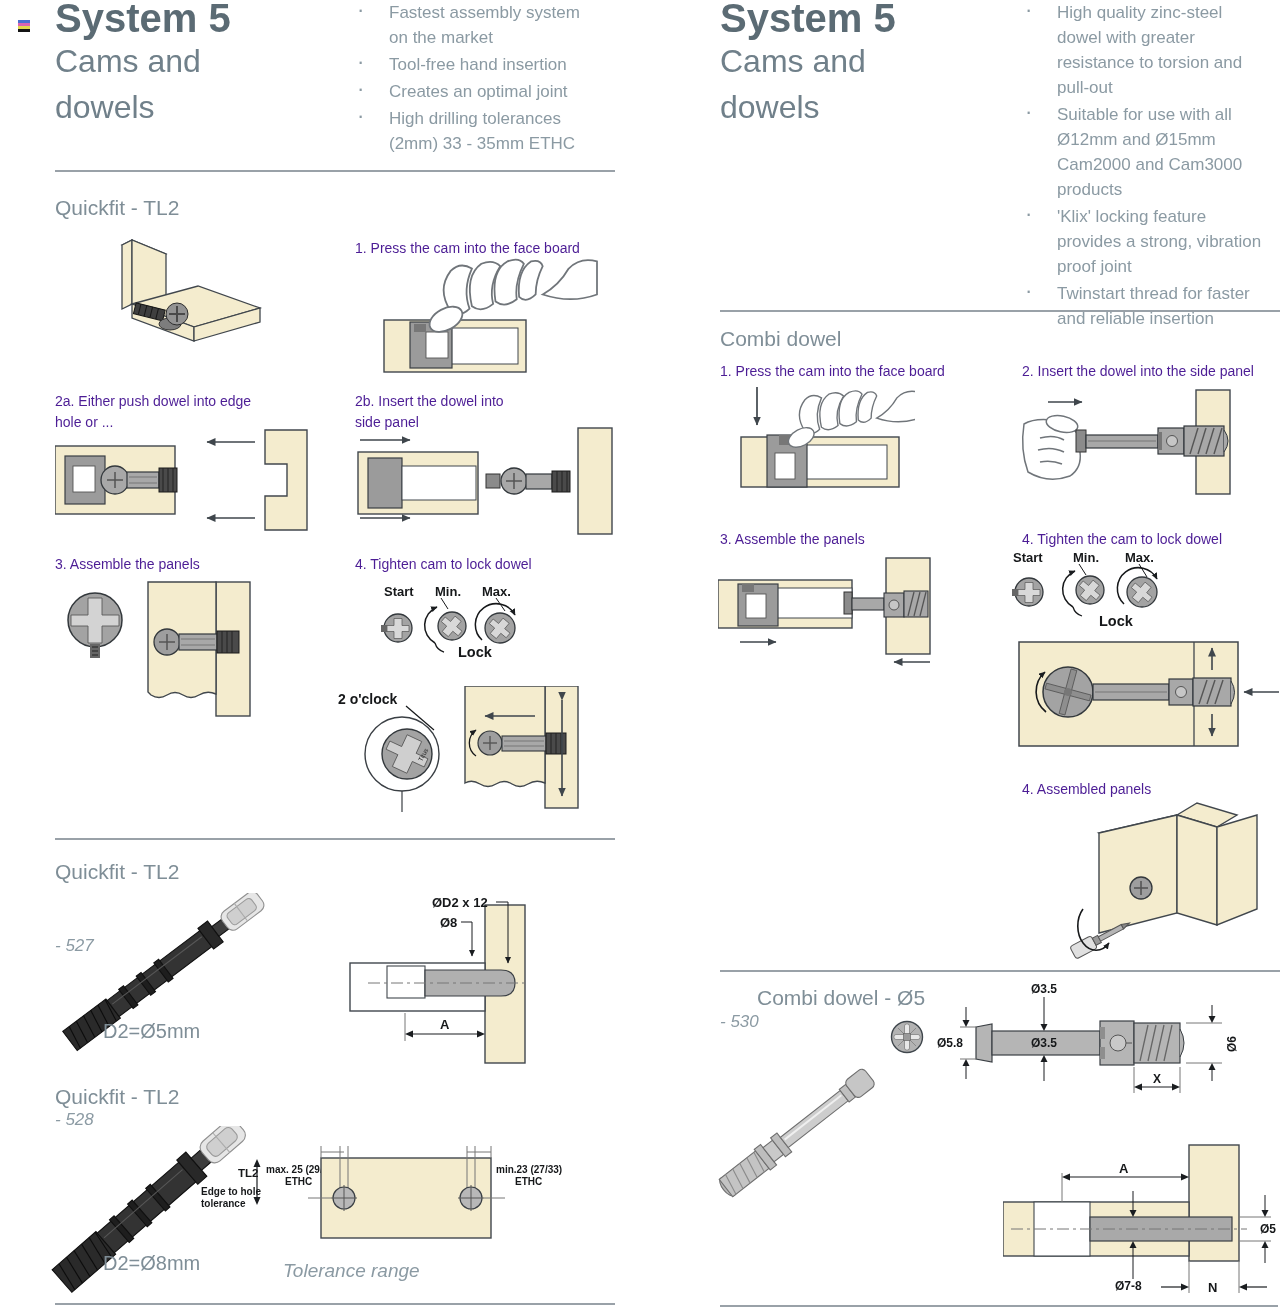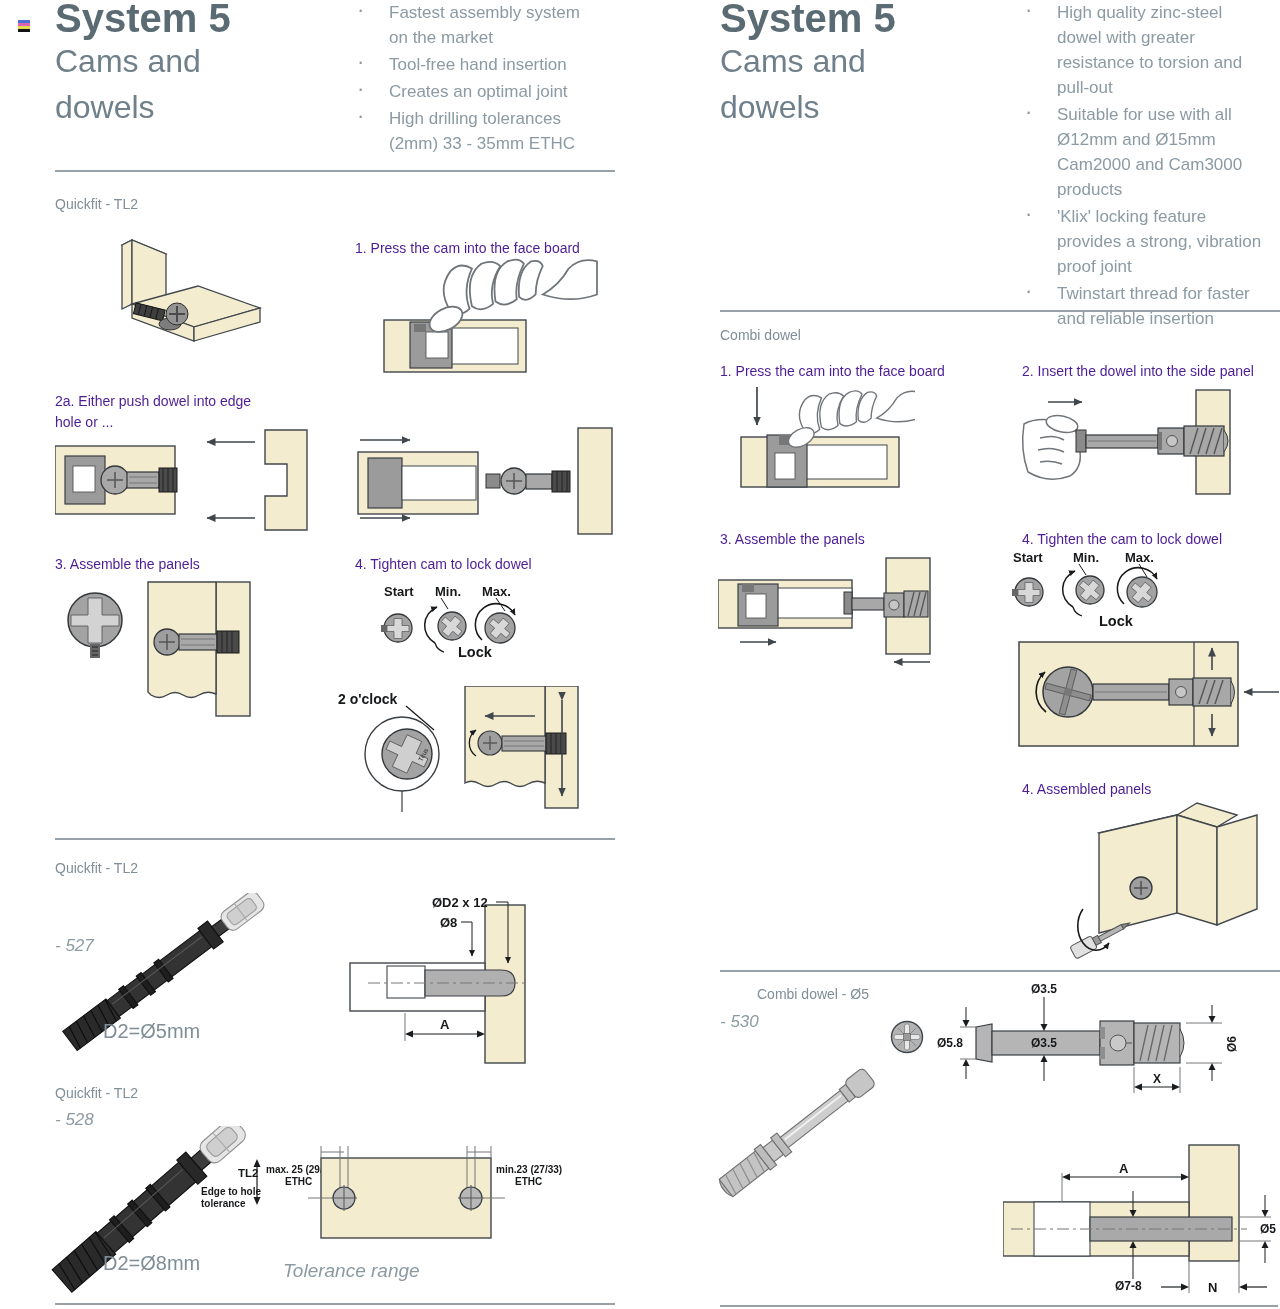--- a/index.html
+++ b/index.html
@@ -5,21 +5,21 @@
   html,body{margin:0;padding:0;background:#fff;}
   #page{position:relative;width:1280px;height:1309px;background:#ffffff;overflow:hidden;
         font-family:"Liberation Sans","DejaVu Sans",sans-serif;color:#7f8e97;}
   .abs{position:absolute;}
   .title{font-size:40px;line-height:44px;font-weight:bold;color:#5b6b74;}
   .subtitle{font-size:32px;line-height:46px;font-weight:400;color:#70808a;}
   .features{list-style:none;margin:0;padding:0;color:#8b9aa3;font-size:17px;line-height:25px;}
   .features li{position:relative;padding-left:37px;margin:0 0 2px 0;}
   .features .dot{position:absolute;left:5px;top:-3px;font-size:22px;}
   .divider{background:#99a1a8;height:2px;}
-  .sec-heading{font-size:14px;color:#7f8e97;}
+  .sec-heading{font-size:21px;color:#7f8e97;}
   .code{font-size:17px;font-style:italic;color:#8b9aa3;}
   .step{font-size:14px;line-height:21px;color:#4c1d95;}
   .dlabel{font-size:20px;color:#7f8e97;text-align:right;}
   .caption{font-size:19px;color:#8b9aa3;font-style:italic;}
   svg{display:block;}
   svg text{font-family:"Liberation Sans","DejaVu Sans",sans-serif;}
   .bt{font-weight:bold;fill:#16181a;}
   .regbar{width:12px;height:3px;}
 </style>
 </head>
@@ -96,20 +96,21 @@
   <svg class="abs" style="left:380px;top:252px" width="236" height="126" viewBox="0 0 236 126">
     <rect x="4" y="68" width="142" height="52" fill="#f4ecce" stroke="#41474d" stroke-width="1.4"></rect>
     <rect x="32" y="76" width="106" height="36" fill="#ffffff" stroke="#41474d" stroke-width="1"></rect>
     <rect x="30" y="70" width="42" height="46" fill="#9b9b9b" stroke="#3a3f44" stroke-width="1.2"></rect>
     <rect x="46" y="80" width="22" height="26" fill="#ffffff" stroke="#555" stroke-width="0.9"></rect>
     <rect x="34" y="72" width="12" height="8" fill="#777"></rect>
     <use href="#sketch-hand" transform="translate(40,0) scale(1.18)"></use>
   </svg>
 
   <div class="abs step" style="left:55px;top:391px;width:200px">2a. Either push dowel into edge hole or ...</div>
+  <div class="abs step" style="left:355px;top:391px;width:170px">2b. Insert the dowel into side panel</div>
 
   <svg class="abs" style="left:55px;top:426px" width="260" height="110" viewBox="0 0 260 110">
     <rect x="0" y="20" width="120" height="68" fill="#f4ecce" stroke="#41474d" stroke-width="1.4"></rect>
     <rect x="10" y="30" width="40" height="48" fill="#9b9b9b" stroke="#3a3f44" stroke-width="1.2"></rect>
     <rect x="18" y="40" width="22" height="26" fill="#ffffff" stroke="#555" stroke-width="0.9"></rect>
     <circle cx="60" cy="54" r="14" fill="#a8a8a8" stroke="#33383c" stroke-width="1.3"></circle>
     <line x1="52" y1="54" x2="68" y2="54" stroke="#555" stroke-width="1.5"></line>
       <line x1="60" y1="46" x2="60" y2="62" stroke="#555" stroke-width="1.5"></line>
     <rect x="72" y="46" width="32" height="16" fill="#a8a8a8" stroke="#33383c" stroke-width="1.2"></rect>
     <line x1="74" y1="51" x2="102" y2="51" stroke="#777"></line>

